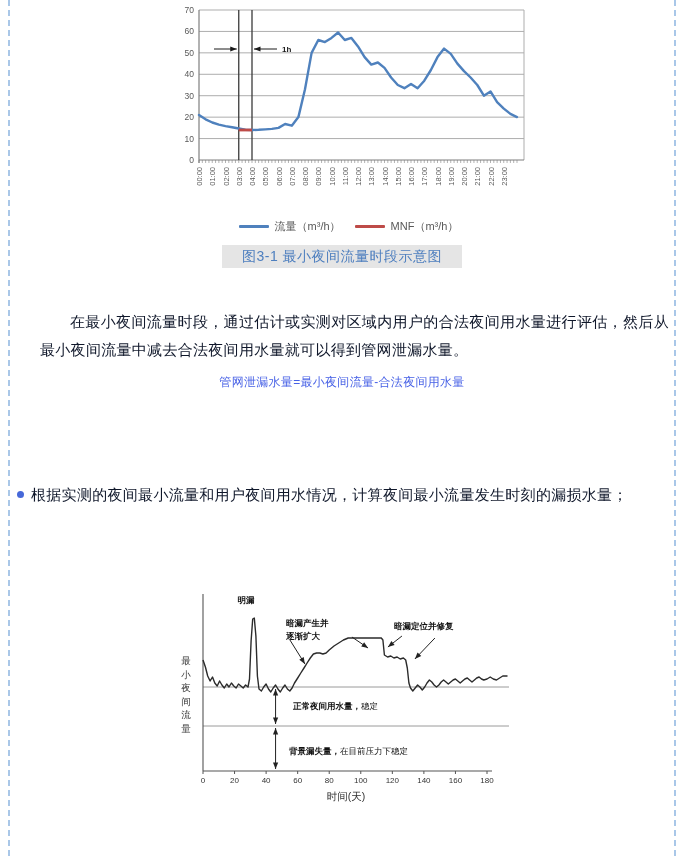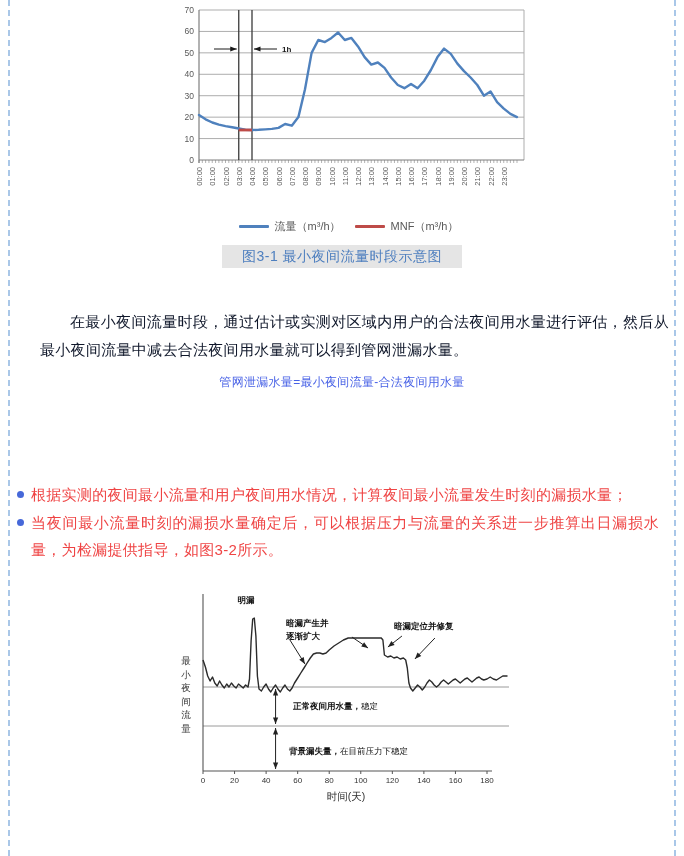--- a/index.html
+++ b/index.html
@@ -27,21 +27,21 @@
   .para{position:absolute;left:28px;width:629px;margin:12px;font-size:15px;line-height:27.5px;
         color:#0f172a;text-align:justify;text-indent:2em;letter-spacing:.3px;}
   .p1{top:296px;}
   .p2{top:420px;}
 
   .formula{position:absolute;left:0;top:374px;width:100%;text-align:center;
            font-size:12px;color:#4761e6;letter-spacing:.3px;}
 
   .bullets{position:absolute;left:17px;top:481px;width:642px;}
   .bullet-row{display:flex;align-items:flex-start;font-size:15px;line-height:27.5px;
-              color:#ef4444;text-align:justify;letter-spacing:.3px;}
+              color:#0f172a;text-align:justify;letter-spacing:.3px;}
   .dot{flex:none;width:7px;height:7px;border-radius:50%;background:#4668d9;
        margin:10px 7px 0 0;}
 
   .fig2{position:absolute;left:172px;top:590px;}
   svg text{font-family:"Liberation Sans",sans-serif;}
 </style>
 </head>
 <body>
 
 <div class="page">
@@ -220,24 +220,20 @@
   <p class="para p1">在最小夜间流量时段，通过估计或实测对区域内用户的合法夜间用水量进行评估，然后从最小夜间流量中减去合法夜间用水量就可以得到管网泄漏水量。</p>
 
   <div class="formula">管网泄漏水量=最小夜间流量-合法夜间用水量</div>
 
 
   <div class="bullets">
     <div class="bullet-row">
       <span class="dot"></span>
       <span>根据实测的夜间最小流量和用户夜间用水情况，计算夜间最小流量发生时刻的漏损水量；</span>
     </div>
-    <div class="bullet-row">
-      <span class="dot"></span>
-      <span>当夜间最小流量时刻的漏损水量确定后，可以根据压力与流量的关系进一步推算出日漏损水量，为检漏提供指导，如图3-2所示。</span>
-    </div>
   </div>
 
   <div class="fig2">
     <svg id="chart2" width="345" height="218" viewBox="0 0 345 218">
         <line x1="31" y1="97" x2="337" y2="97" stroke="#9a9a9a" stroke-width="1"></line>
         <line x1="31" y1="136" x2="337" y2="136" stroke="#9a9a9a" stroke-width="1"></line>
         <line x1="31" y1="4" x2="31" y2="181" stroke="#555" stroke-width="1.1"></line>
         <line x1="31" y1="181" x2="320" y2="181" stroke="#555" stroke-width="1.1"></line>
         <g fill="#333" font-size="8">
           <text x="31" y="193" text-anchor="middle">0</text>

